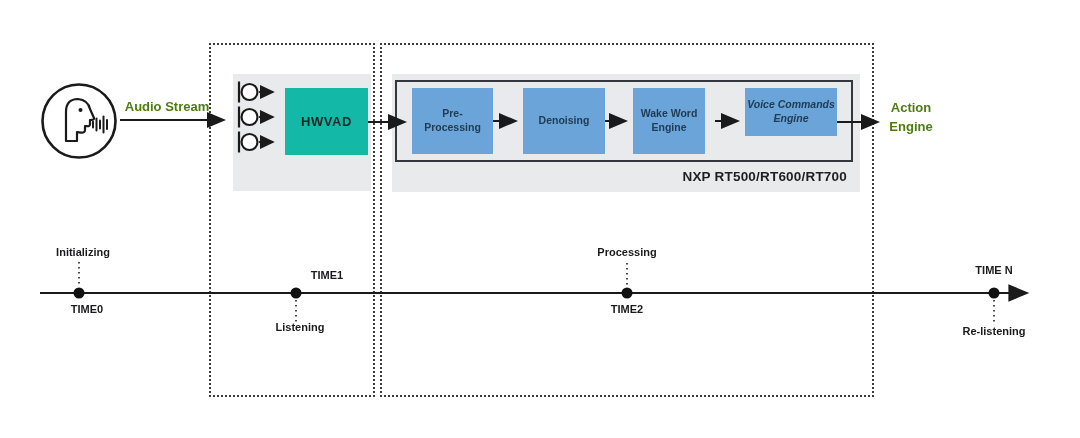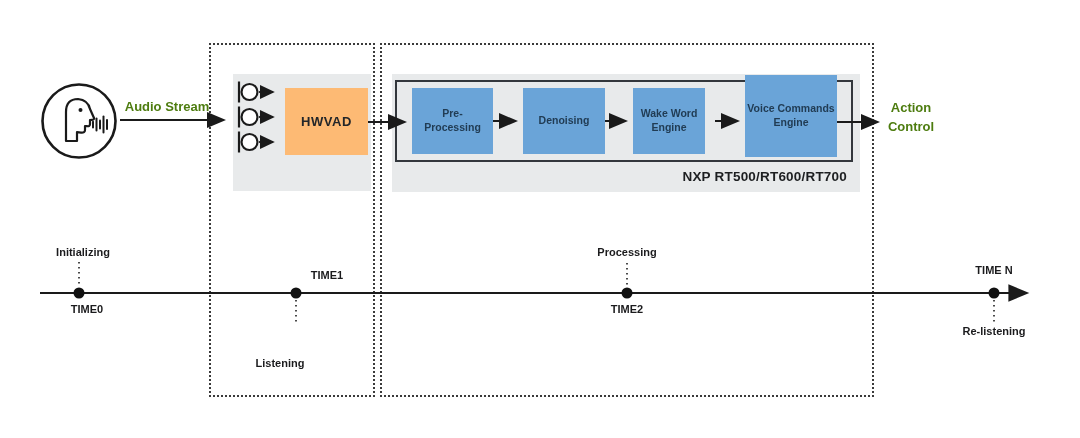--- a/index.html
+++ b/index.html
@@ -7,21 +7,21 @@
     position:relative;width:1080px;height:438px;background:#ffffff;
     font-family:"Liberation Sans",sans-serif;color:#1b1b1d;overflow:hidden;
   }
   .abs{position:absolute;}
   
   .dotted-box{position:absolute;border:2px dotted #3a3a3a;background:transparent;}
   
   .gray-panel{position:absolute;background:#e8eaeb;}
   
   .white-box{
-    position:absolute;background:#fdba74;display:flex;align-items:center;justify-content:center;
+    position:absolute;background:#14b8a6;display:flex;align-items:center;justify-content:center;
     font-size:13px;font-weight:600;letter-spacing:.6px;color:#232629;
   }
   
   .chain-outline{position:absolute;border:2px solid #33373c;background:transparent;}
   
   .engine-box{
     position:absolute;background:#6aa4d8;display:flex;align-items:center;justify-content:center;
     text-align:center;font-size:10.5px;font-weight:600;color:#213c54;line-height:1.3;
     white-space:pre-line;padding:2px;box-sizing:border-box;
   }
@@ -96,21 +96,21 @@
   <div class="engine-box" style="left:412px;top:88px;width:81px;height:66px;">
     <span>Pre-Processing</span>
   </div>
   <div class="engine-box" style="left:523px;top:88px;width:82px;height:66px;">
     <span>Denoising</span>
   </div>
   <div class="engine-box" style="left:633px;top:88px;width:72px;height:66px;">
     <span>Wake Word
 Engine</span>
   </div>
-  <div class="engine-box" style="left:745px;top:75px;width:92px;height:82px;">
+  <div class="engine-box" style="left:745px;top:88px;width:92px;height:48px;font-style:italic;">
     <span>Voice Commands
 Engine</span>
   </div>
 
   <div class="caption" style="left:600px;top:169px;width:247px;">NXP RT500/RT600/RT700</div>
 
   <svg class="overlay" width="1080" height="438" viewBox="0 0 1080 438">
     <defs>
       <marker id="ah" markerWidth="10" markerHeight="8" refX="8" refY="4" orient="auto">
         <path d="M0,0 L9.5,4 L0,8 Z" fill="#1a1a1a"></path>
@@ -138,27 +138,27 @@
 
     <circle cx="79" cy="293" r="5.5" fill="#111"></circle>
     <circle cx="296" cy="293" r="5.5" fill="#111"></circle>
     <circle cx="627" cy="293" r="5.5" fill="#111"></circle>
     <circle cx="994" cy="293" r="5.5" fill="#111"></circle>
   </svg>
 
   <div class="io-label" style="left:167px;top:98px;">Audio Stream</div>
 
   <div class="io-label" style="left:911px;top:99px;">Action
-Control</div>
+Engine</div>
 
   <div class="tl-label" style="left:83px;top:246px;">Initializing</div>
   <div class="tl-label" style="left:87px;top:303px;">TIME0</div>
 
   <div class="tl-label" style="left:296px;top:269px;margin-left:31px;">TIME1</div>
-  <div class="tl-label" style="left:280px;top:321px;margin-top:36px;">Listening</div>
+  <div class="tl-label" style="left:300px;top:321px;">Listening</div>
 
   <div class="tl-label" style="left:627px;top:246px;">Processing</div>
   <div class="tl-label" style="left:627px;top:303px;">TIME2</div>
 
   <div class="tl-label" style="left:994px;top:264px;">TIME N</div>
   <div class="tl-label" style="left:994px;top:325px;">Re-listening</div>
 
 </div>
 
 </body></html>

